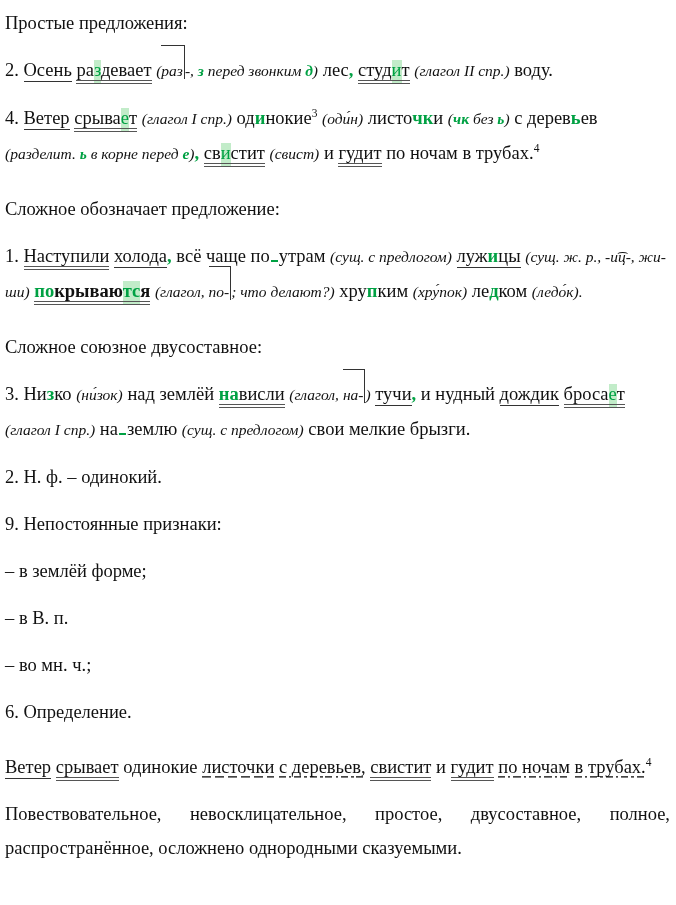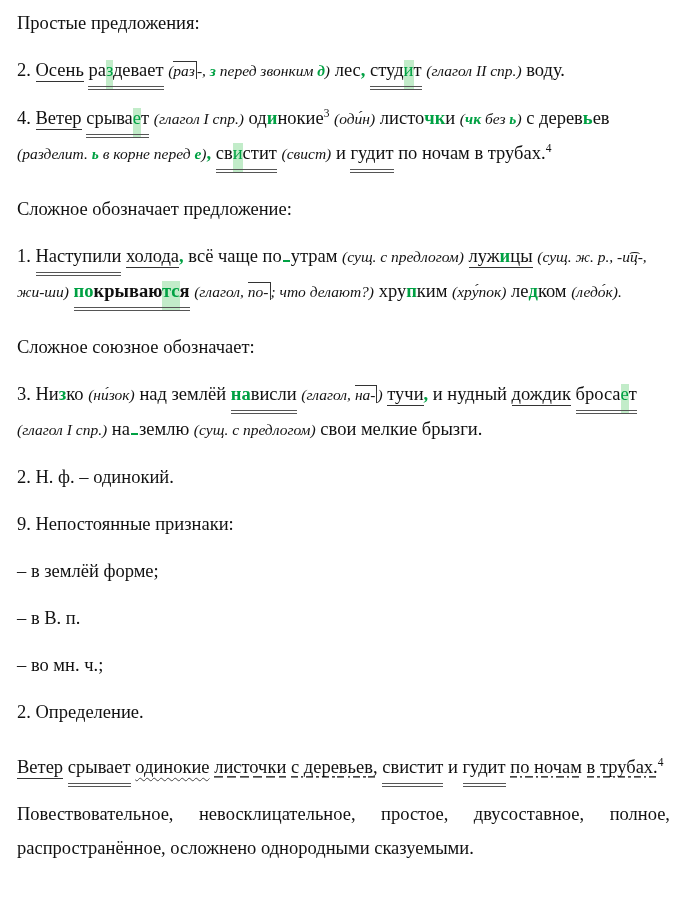--- a/index.html
+++ b/index.html
@@ -1,51 +1,51 @@
 <!DOCTYPE html>
 <html><head>
 <meta charset="utf-8">
 <style>
   html,body { margin:0; padding:0; background:#ffffff; }
   body { width:676px; font-family:"Liberation Serif","DejaVu Serif",serif; color:#111; }
   .doc { padding:6px 6px 10px 5px; font-size:18.5px; line-height:34px; }
-  .para { margin:0 0 13px 12px; }
+  .para { margin:0 0 13px 0; }
   .mt { margin-top:21px; }
   .justify { text-align:justify; }
   .it  { font-style:italic; font-size:15.5px; }
   .grn { color:#00a143; }
   .bld { font-weight:bold; }
   .hl  { background:#c2ecc9; }
   .u-s { border-bottom:1.5px solid #333; padding-bottom:1px; }
-  .u-d { border-bottom:4px double #555; padding-bottom:6px; }
-  .u-w { text-decoration:underline; text-decoration-style:wavy; text-decoration-color:#444;
+  .u-d { border-bottom:4px double #555; padding-bottom:0; }
+  .u-w { text-decoration-style:wavy; text-decoration-color:#444;
          text-decoration-thickness:1px; text-underline-offset:4px; }
   .u-da { background-image:repeating-linear-gradient(to right,#444 0 9px,transparent 9px 13px);
           background-size:100% 1.7px; background-position:0 100%; background-repeat:no-repeat;
           padding-bottom:1px; }
   .u-dd { background-image:repeating-linear-gradient(to right,#444 0 7px,transparent 7px 10px,#444 10px 12.5px,transparent 12.5px 15.5px);
           background-size:100% 1.7px; background-position:0 100%; background-repeat:no-repeat;
           padding-bottom:1px; }
   .sup { vertical-align:super; font-size:62%; line-height:0; }
-  .box { border-top:1.5px solid #333; border-right:1.5px solid #333; padding:0 1px 0 0; }
+  .box { border-top:1.5px solid #333; border-right:1.5px solid #333; padding:16px 1px 0 0; }
   .sm  { display:inline-block; width:7px; height:3px; border-bottom:2.5px solid #00a143;
          vertical-align:baseline; margin:0 1px; }
 </style>
 </head>
 <body>
 
 <div class="doc">
     <div class="para"><span>Простые предложения:</span></div>
     <div class="para"><span>2. </span><span class="u-s">Осень</span><span> </span><span class="u-d">ра</span><span class="grn hl u-d">з</span><span class="u-d">девает</span><span> </span><span class="it">(</span><span class="it box">раз</span><span class="it">-, </span><span class="it grn bld">з</span><span class="it"> перед звонким </span><span class="it grn bld">д</span><span class="it">)</span><span> лес</span><span class="grn bld">,</span><span> </span><span class="u-d">студ</span><span class="grn hl u-d">и</span><span class="u-d">т</span><span> </span><span class="it">(глагол II спр.)</span><span> воду.</span></div>
     <div class="para"><span>4. </span><span class="u-s">Ветер</span><span> </span><span class="u-d">срыва</span><span class="grn hl u-d">е</span><span class="u-d">т</span><span> </span><span class="it">(глагол I спр.)</span><span> од</span><span class="grn bld">и</span><span>нокие</span><span class="sup">3</span><span> </span><span class="it">(оди́н)</span><span> листо</span><span class="grn bld">чк</span><span>и</span><span> </span><span class="it">(</span><span class="it grn bld">чк</span><span class="it"> без </span><span class="it grn bld">ь</span><span class="it">)</span><span> с дерев</span><span class="grn bld">ь</span><span>ев</span><span> </span><span class="it">(разделит. </span><span class="it grn bld">ь</span><span class="it"> в корне перед </span><span class="it grn bld">е</span><span class="it">)</span><span class="grn bld">,</span><span> </span><span class="u-d">св</span><span class="grn hl u-d">и</span><span class="u-d">стит</span><span> </span><span class="it">(свист)</span><span> и </span><span class="u-d">гудит</span><span> по ночам в трубах.</span><span class="sup">4</span></div>
     <div class="para mt"><span>Сложное обозначает предложение:</span></div>
     <div class="para"><span>1. </span><span class="u-d">Наступили</span><span> </span><span class="u-s">холода</span><span class="grn bld">,</span><span> всё чаще по</span><span class="sm"></span><span>утрам</span><span> </span><span class="it">(сущ. с предлогом)</span><span> </span><span class="u-s">луж</span><span class="grn bld u-s">и</span><span class="u-s">цы</span><span> </span><span class="it">(сущ. ж. р., -и͡ц-, жи-ши)</span><span> </span><span class="grn bld u-d">по</span><span class="bld u-d">крываю</span><span class="grn bld hl u-d">тс</span><span class="bld u-d">я</span><span> </span><span class="it">(глагол, </span><span class="it box">по-</span><span class="it">; что делают?)</span><span> хру</span><span class="grn bld">п</span><span>ким</span><span> </span><span class="it">(хру́пок)</span><span> ле</span><span class="grn bld">д</span><span>ком</span><span> </span><span class="it">(ледо́к).</span></div>
-    <div class="para mt"><span>Сложное союзное обозначает:</span></div>
+    <div class="para mt"><span>Сложное союзное двусоставное:</span></div>
     <div class="para"><span>3. </span><span>Ни</span><span class="grn bld">з</span><span>ко</span><span> </span><span class="it">(ни́зок)</span><span> над землёй </span><span class="grn bld u-d">на</span><span class="u-d">висли</span><span> </span><span class="it">(глагол, </span><span class="it box">на-</span><span class="it">)</span><span> </span><span class="u-s">тучи</span><span class="grn bld">,</span><span> и нудный </span><span class="u-s">дождик</span><span> </span><span class="u-d">броса</span><span class="grn hl u-d">е</span><span class="u-d">т</span><span> </span><span class="it">(глагол I спр.)</span><span> на</span><span class="sm"></span><span>землю</span><span> </span><span class="it">(сущ. с предлогом)</span><span> свои мелкие брызги.</span></div>
     <div class="para"><span>2. Н. ф. – одинокий.</span></div>
     <div class="para"><span>9. Непостоянные признаки:</span></div>
     <div class="para"><span>– в землёй форме;</span></div>
     <div class="para"><span>– в В. п.</span></div>
     <div class="para"><span>– во мн. ч.;</span></div>
-    <div class="para"><span>2. Определение.</span></div>
+    <div class="para"><span>6. Определение.</span></div>
     <div class="para mt"><span class="u-s">Ветер</span><span> </span><span class="u-d">срывает</span><span> </span><span class="u-w">одинокие</span><span> </span><span class="u-da">листочки</span><span> </span><span class="u-dd">с деревьев,</span><span> </span><span class="u-d">свистит</span><span> и </span><span class="u-d">гудит</span><span> </span><span class="u-dd">по ночам</span><span> </span><span class="u-dd">в трубах.</span><span class="sup">4</span></div>
     <div class="para justify"><span>Повествовательное, невосклицательное, простое, двусоставное, полное, распространённое, осложнено однородными сказуемыми.</span></div>
   </div>
 
 </body></html>

